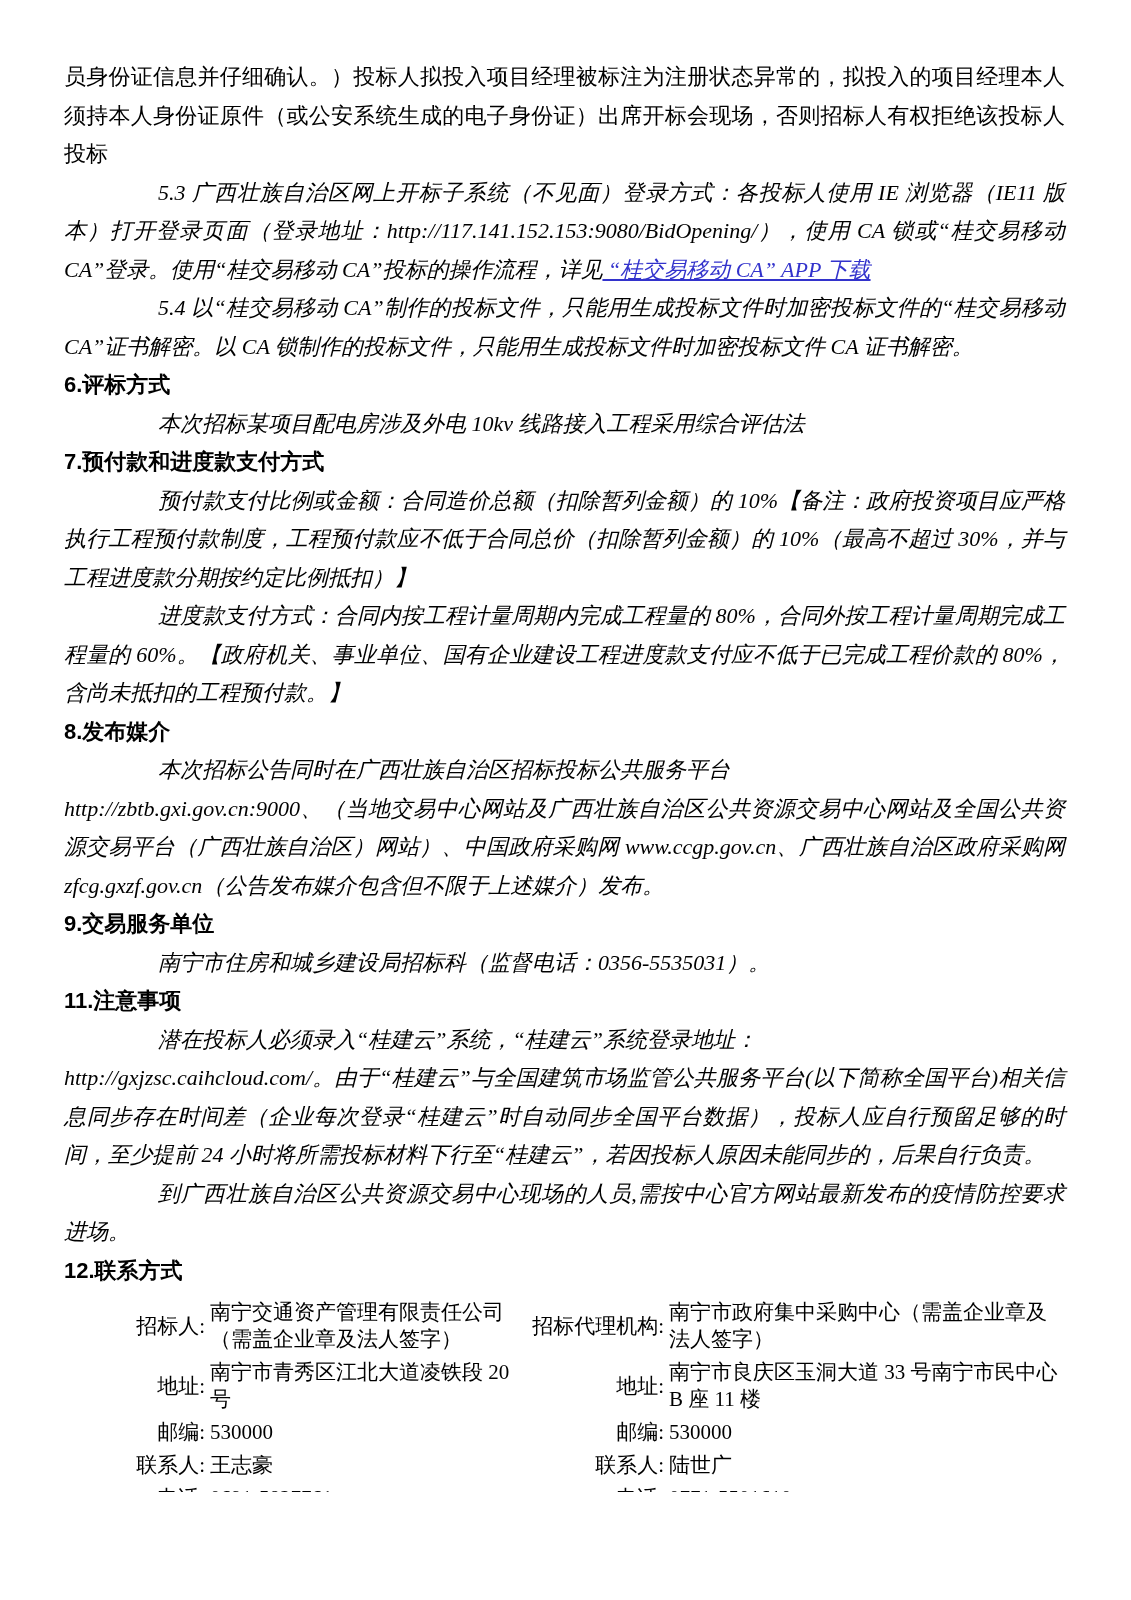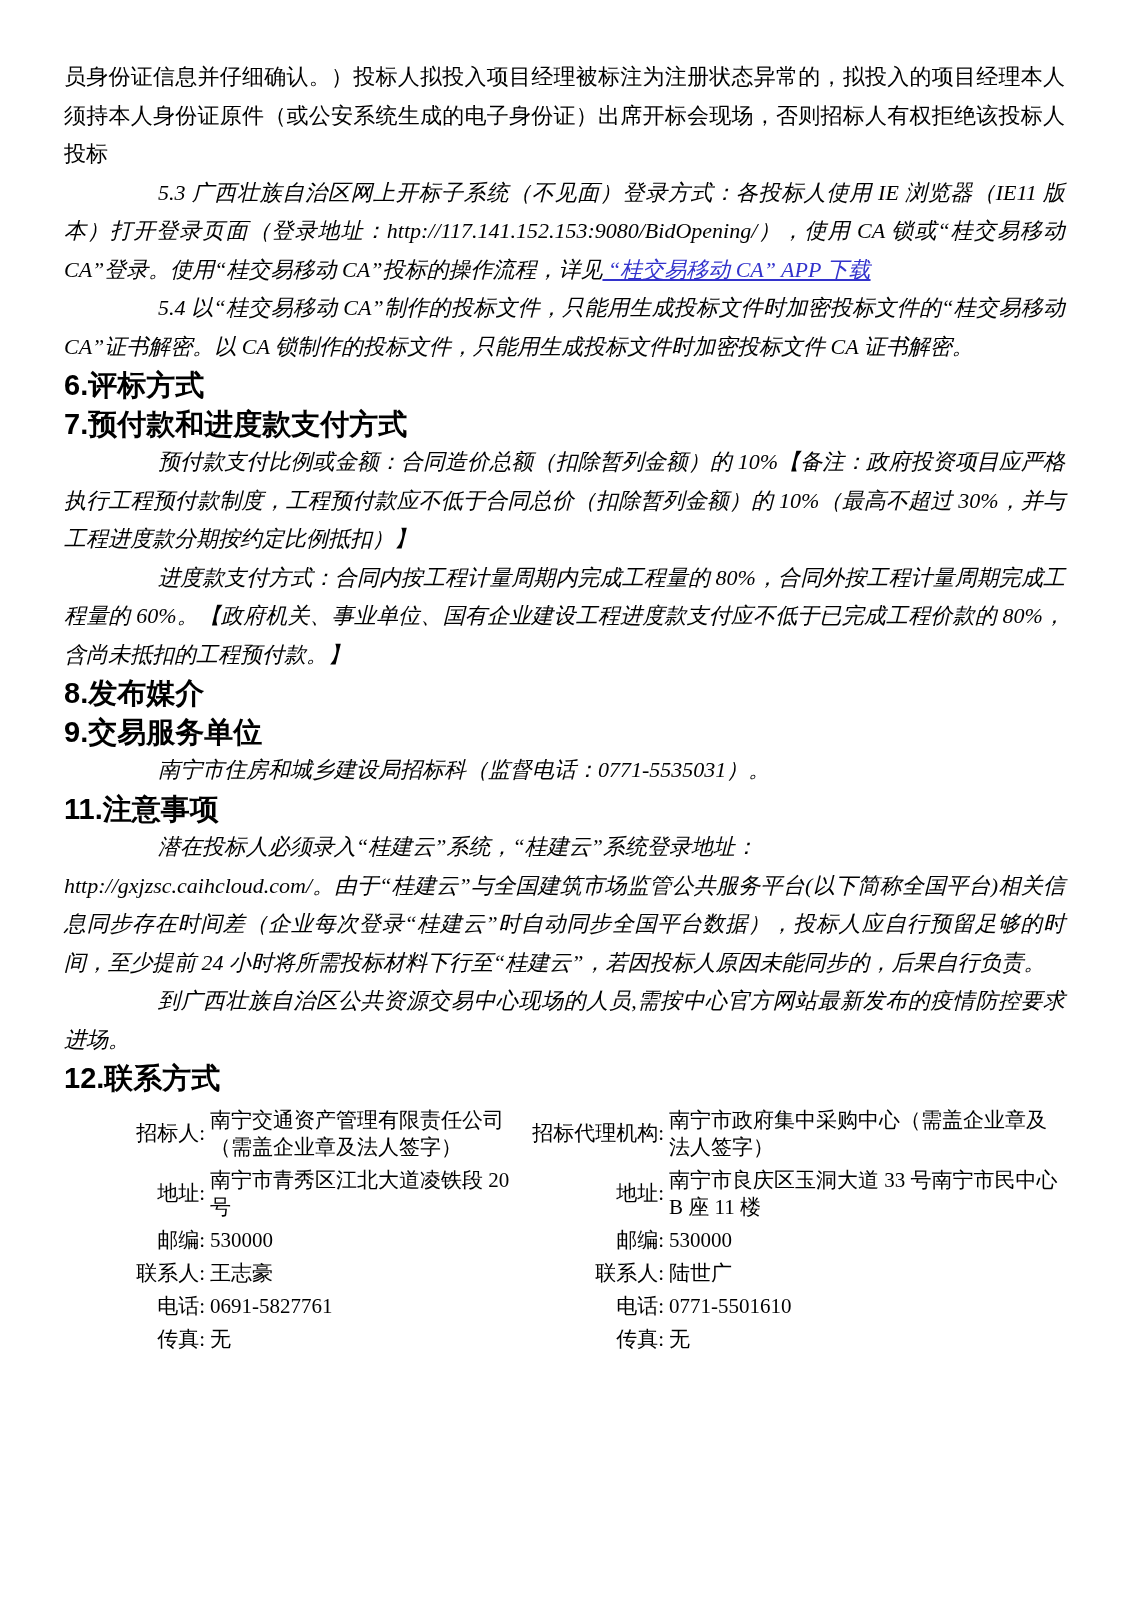--- a/index.html
+++ b/index.html
@@ -15,21 +15,21 @@
     font-size: 22px;
     line-height: 38.5px;
     overflow: hidden;
   }
   p { margin: 0; text-align: justify; overflow-wrap: break-word; }
   .indent { text-indent: 94px; font-style: italic; }
   h3.sec {
     margin: 0;
     font-family: "Liberation Sans", "DejaVu Sans", sans-serif;
     font-weight: 700;
-    font-size: 29px;
+    font-size: 22px;
     line-height: 38.5px;
     text-align: left;
   }
   a.link {
     color: #3333cc;
     text-decoration: underline;
     cursor: pointer;
   }
   
   .contact-table {
@@ -57,30 +57,32 @@
 
 <div class="page">
 
   <p>员身份证信息并仔细确认。）投标人拟投入项目经理被标注为注册状态异常的，拟投入的项目经理本人须持本人身份证原件（或公安系统生成的电子身份证）出席开标会现场，否则招标人有权拒绝该投标人投标</p>
 
   <p class="indent"><span>5.3 广西壮族自治区网上开标子系统（不见面）登录方式：各投标人使用 IE 浏览器（IE11 版本）打开登录页面（登录地址：http://117.141.152.153:9080/BidOpening/），使用 CA 锁或“桂交易移动 CA”登录。使用“桂交易移动 CA”投标的操作流程，详见</span><a class="link"> “桂交易移动 CA” APP 下载</a></p>
 
   <p class="indent">5.4 以“桂交易移动 CA”制作的投标文件，只能用生成投标文件时加密投标文件的“桂交易移动 CA”证书解密。以 CA 锁制作的投标文件，只能用生成投标文件时加密投标文件 CA 证书解密。</p>
 
   <h3 class="sec">6.评标方式</h3>
+  <p class="indent">本次招标某项目配电房涉及外电 10kv 线路接入工程采用综合评估法</p>
 
   <h3 class="sec">7.预付款和进度款支付方式</h3>
   <p class="indent">预付款支付比例或金额：合同造价总额（扣除暂列金额）的 10%【备注：政府投资项目应严格执行工程预付款制度，工程预付款应不低于合同总价（扣除暂列金额）的 10%（最高不超过 30%，并与工程进度款分期按约定比例抵扣）】</p>
   <p class="indent">进度款支付方式：合同内按工程计量周期内完成工程量的 80%，合同外按工程计量周期完成工程量的 60%。【政府机关、事业单位、国有企业建设工程进度款支付应不低于已完成工程价款的 80%，含尚未抵扣的工程预付款。】</p>
 
   <h3 class="sec">8.发布媒介</h3>
+  <p class="indent"><span>本次招标公告同时在广西壮族自治区招标投标公共服务平台</span><br><span>http://zbtb.gxi.gov.cn:9000、（当地交易中心网站及广西壮族自治区公共资源交易中心网站及全国公共资源交易平台（广西壮族自治区）网站）、中国政府采购网 www.ccgp.gov.cn、广西壮族自治区政府采购网 zfcg.gxzf.gov.cn（公告发布媒介包含但不限于上述媒介）发布。</span></p>
 
   <h3 class="sec">9.交易服务单位</h3>
 
-  <p class="indent">南宁市住房和城乡建设局招标科（监督电话：0771-5535031）。</p>
+  <p class="indent">南宁市住房和城乡建设局招标科（监督电话：0356-5535031）。</p>
 
   <h3 class="sec">11.注意事项</h3>
   <p class="indent"><span>潜在投标人必须录入“桂建云”系统，“桂建云”系统登录地址：</span><br><span>http://gxjzsc.caihcloud.com/。由于“桂建云”与全国建筑市场监管公共服务平台(以下简称全国平台)相关信息同步存在时间差（企业每次登录“桂建云”时自动同步全国平台数据），投标人应自行预留足够的时间，至少提前 24 小时将所需投标材料下行至“桂建云”，若因投标人原因未能同步的，后果自行负责。</span></p>
   <p class="indent">到广西壮族自治区公共资源交易中心现场的人员,需按中心官方网站最新发布的疫情防控要求进场。</p>
 
   <h3 class="sec">12.联系方式</h3>
 
   <div class="contact-table">
     <div class="contact-col col-left">
       <div class="contact-row">

